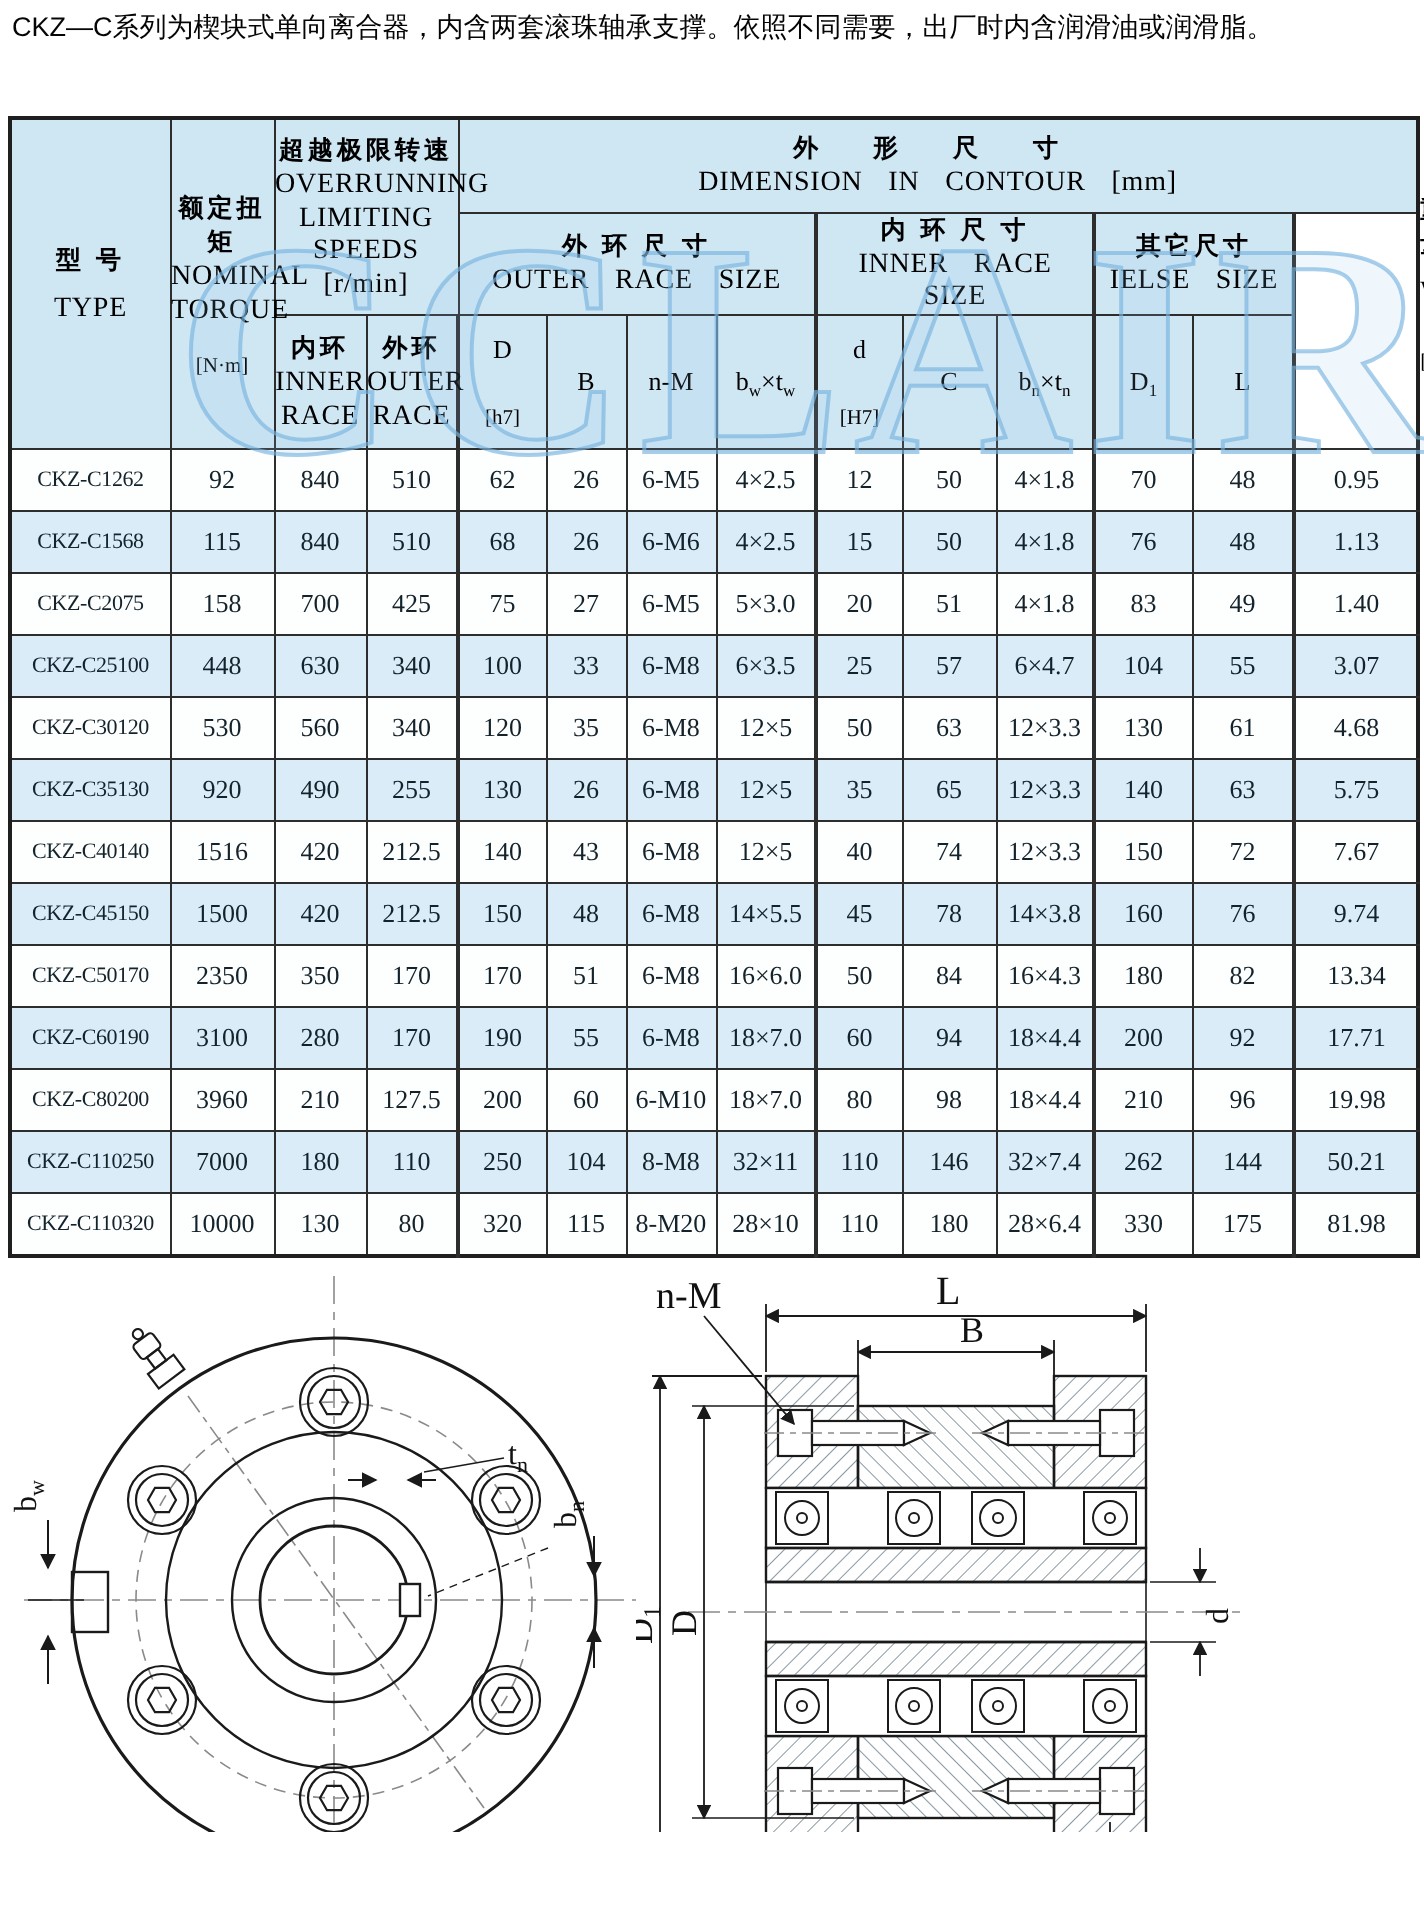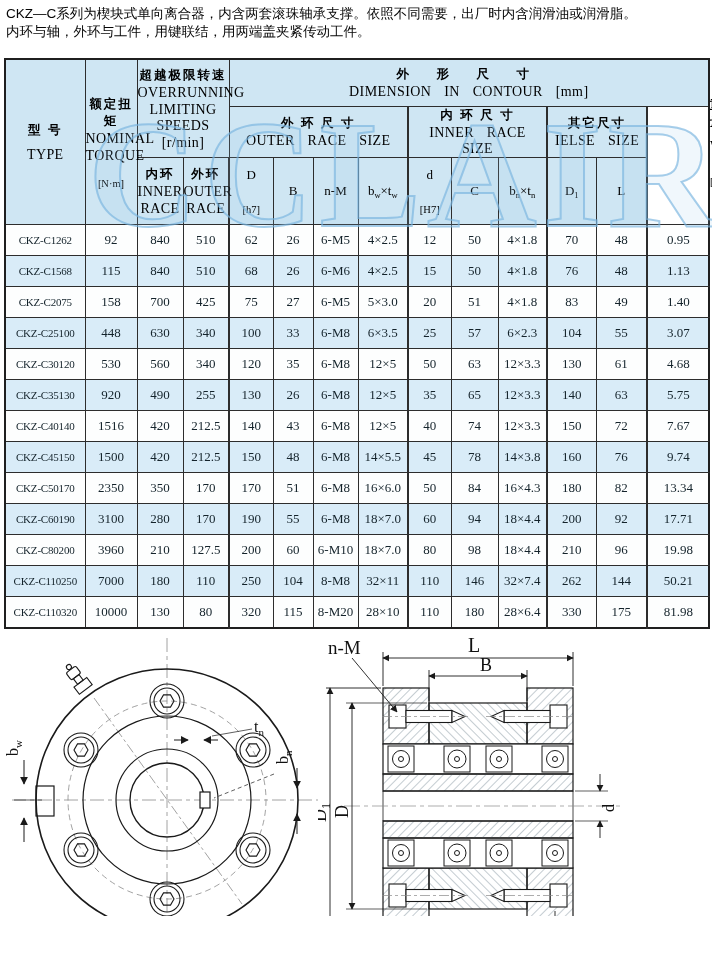--- a/index.html
+++ b/index.html
@@ -42,21 +42,20 @@
   .logo{position:absolute;left:538px;top:917px;font-size:22px;font-weight:bold;color:#000;
         z-index:7;font-family:"Liberation Sans",sans-serif;letter-spacing:0.5px;}
 </style>
 </head>
 <body>
 
 <div class="page">
 
   <div class="intro">
     <div>CKZ—C系列为楔块式单向离合器，内含两套滚珠轴承支撑。依照不同需要，出厂时内含润滑油或润滑脂。</div>
-    <div>内环与轴，外环与工件，用键联结，用两端盖夹紧传动工件。</div>
   </div>
 
   <table class="spec">
     <colgroup>
       <col style="width:80px">
         <col style="width:52px">
         <col style="width:46px">
         <col style="width:46px">
       <col style="width:44px">
         <col style="width:40px">
@@ -201,21 +200,21 @@
           <td>CKZ-C25100</td>
           <td>448</td>
           <td>630</td>
           <td class="gb">340</td>
           <td>100</td>
           <td>33</td>
           <td>6-M8</td>
           <td class="gb">6×3.5</td>
           <td>25</td>
           <td>57</td>
-          <td class="gb">6×2.3</td>
+          <td class="gb">6×4.7</td>
           <td>104</td>
           <td class="gb">55</td>
           <td>3.07</td>
         </tr>
         <tr>
           <td>CKZ-C30120</td>
           <td>530</td>
           <td>560</td>
           <td class="gb">340</td>
           <td>120</td>

